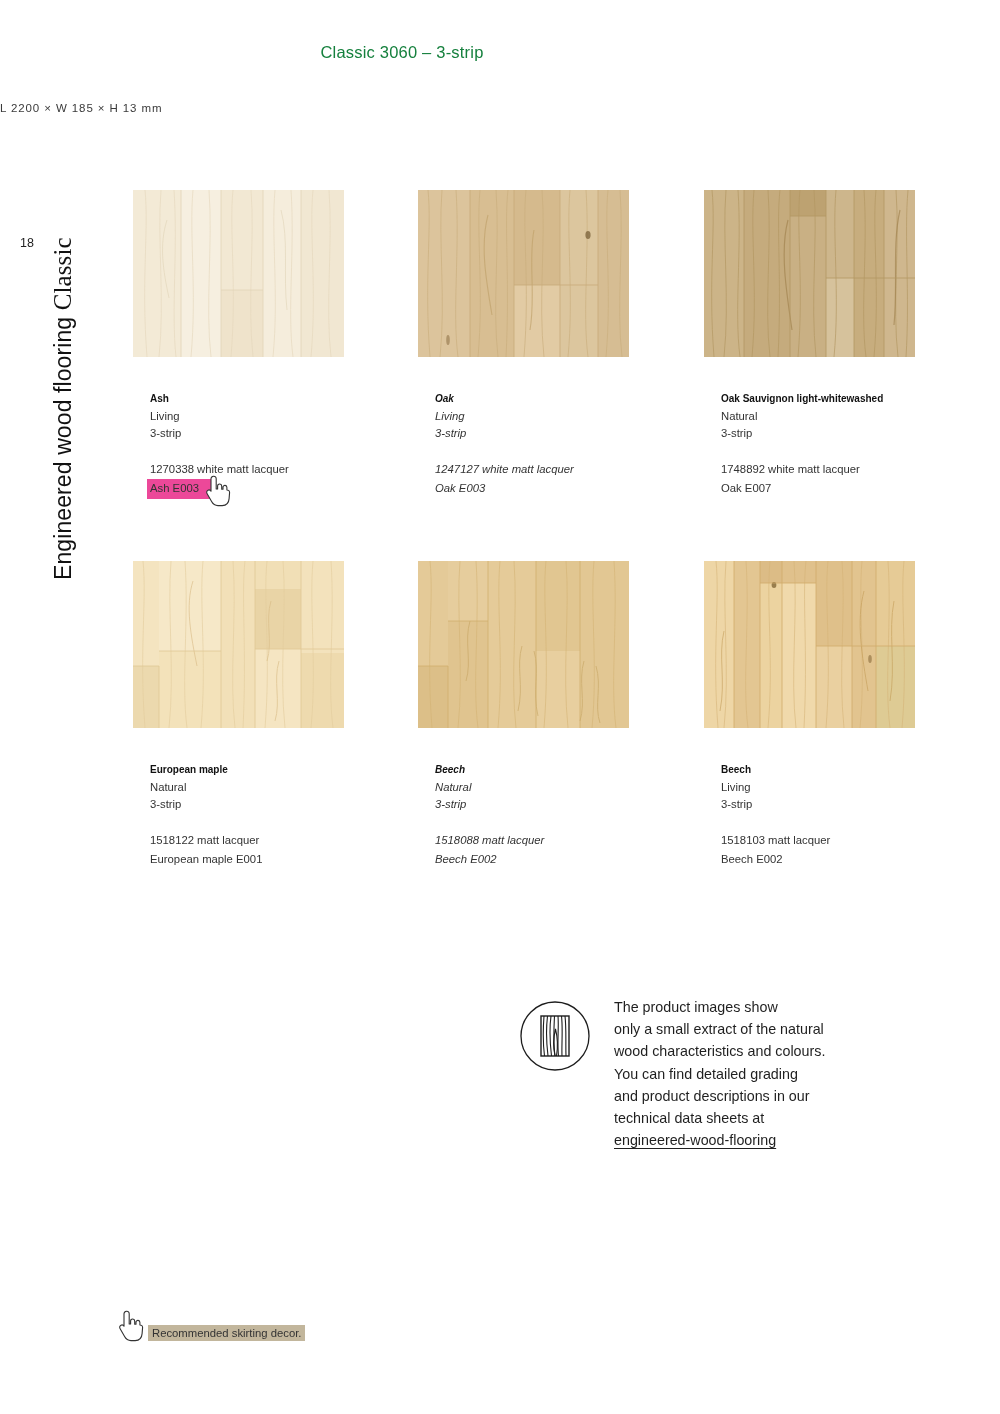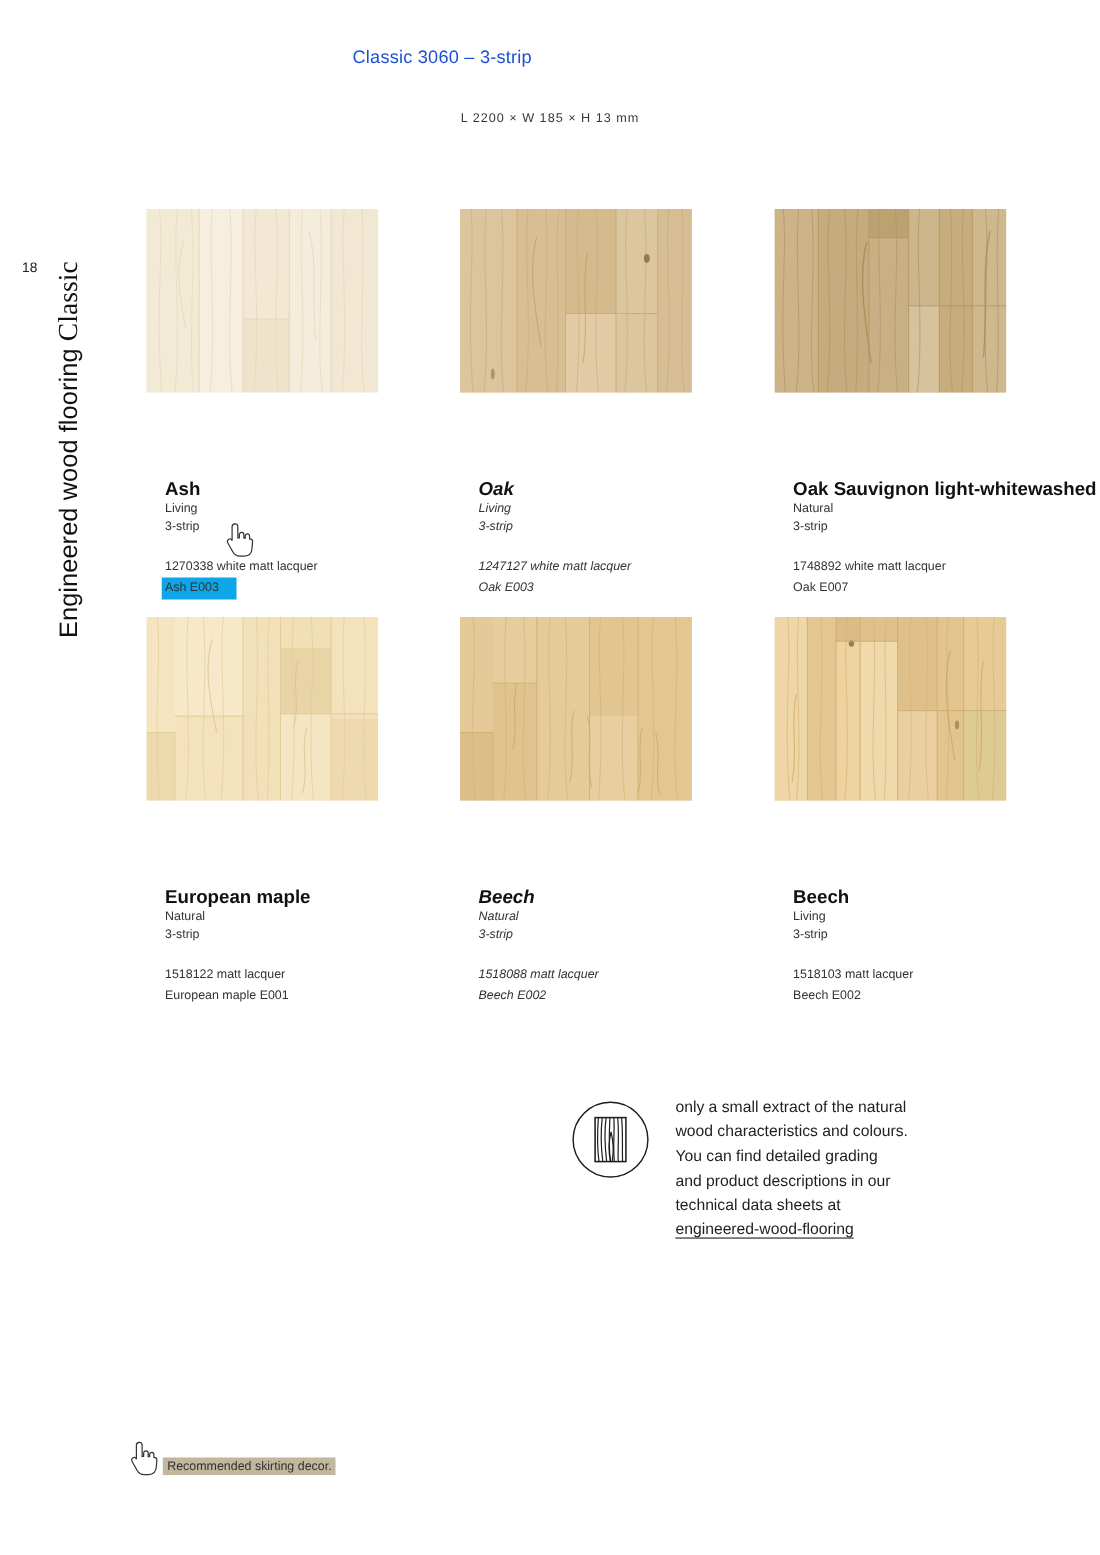--- a/index.html
+++ b/index.html
@@ -18,28 +18,28 @@
 
   
   .page-title {
     position: absolute;
     left: 0;
     top: 43px;
     width: 804px;
     text-align: center;
     font-size: 16.5px;
     letter-spacing: 0.2px;
-    color: #1d4ed8;
+    color: #15803d;
   }
   .page-subtitle {
     position: absolute;
     left: 0;
     top: 102px;
     width: 1000px;
-    text-align: center;
+    text-align: left;
     font-size: 11.5px;
     letter-spacing: 0.9px;
     color: #3a3a3a;
   }
 
   
   .page-number {
     position: absolute;
     left: 20px;
     top: 236px;
@@ -104,42 +104,41 @@
     position: absolute;
     top: 200px;
     left: 17px;
     width: 260px;
   }
   .card-0 .meta { left: 17px; }
   .card-1 .meta { left: 17px; }
   .card-2 .meta { left: 17px; }
 
   .m-name {
-    font-size: 17px;
+    font-size: 10px;
     font-weight: bold;
     color: #111;
     line-height: 17.5px;
     white-space: nowrap;
-    margin-top: 46px;
   }
   .m-grade, .m-strip {
     font-size: 11.3px;
     color: #333;
     line-height: 17.5px;
   }
   .m-gap { height: 16px; }
   .m-code, .m-decor {
     font-size: 11.3px;
     color: #333;
     line-height: 17.5px;
     position: relative;
     display: inline-block;
   }
   .m-decor.marked {
-    background: #0ea5e9;
+    background: #ec4899;
     padding: 1px 16px 1px 3px;
     margin-left: -3px;
   }
 
   
   .cursor-hand {
     position: absolute;
     width: 26px;
     height: 32px;
     pointer-events: none;
@@ -527,20 +526,21 @@
       <path d="M29.5 17 C28 30 28.5 45 30 57"></path>
       <path d="M33 17 C31.5 28 32 44 33.5 57"></path>
       <path d="M36.5 17 C36 27 35 42 37 57"></path>
       <path d="M40 17 C41 28 39 44 40.5 57"></path>
       <path d="M43.5 17 C45 30 43.5 45 44 57"></path>
       <path d="M47 17 C48.5 30 47.5 45 48 57"></path>
       <path d="M37 57 C35 48 35.5 38 37.5 30 C39.5 38 40 48 38.5 57"></path>
     </g>
   </svg>
   <div class="fn-text">
+    <div>The product images show</div>
     <div>only a small extract of the natural</div>
     <div>wood characteristics and colours.</div>
     <div>You can find detailed grading</div>
     <div>and product descriptions in our</div>
     <div>technical data sheets at</div>
     <div class="link">engineered-wood-flooring</div>
   </div>
 </div>
 
 <div class="legend">

